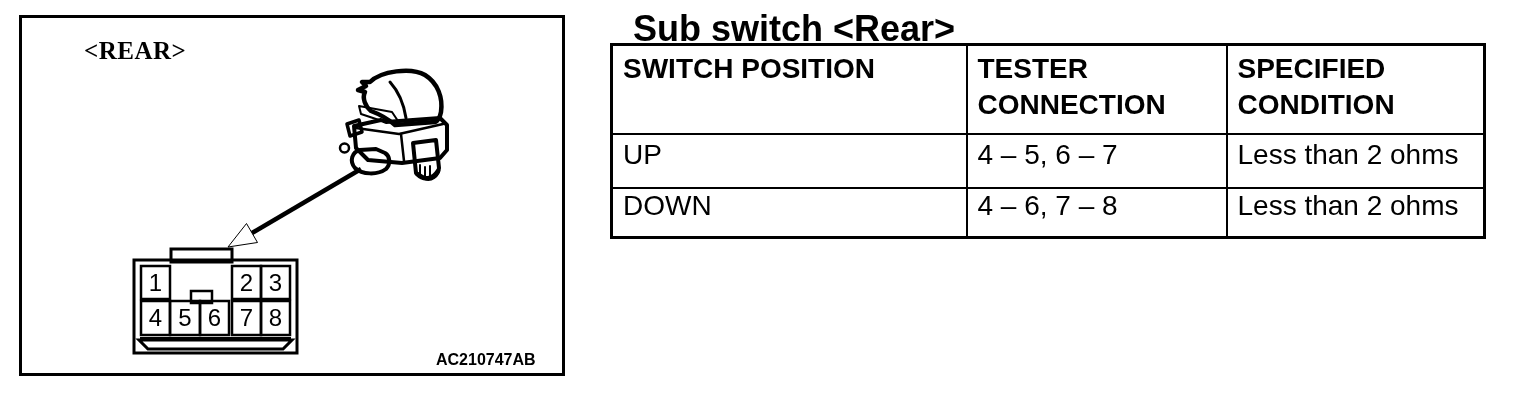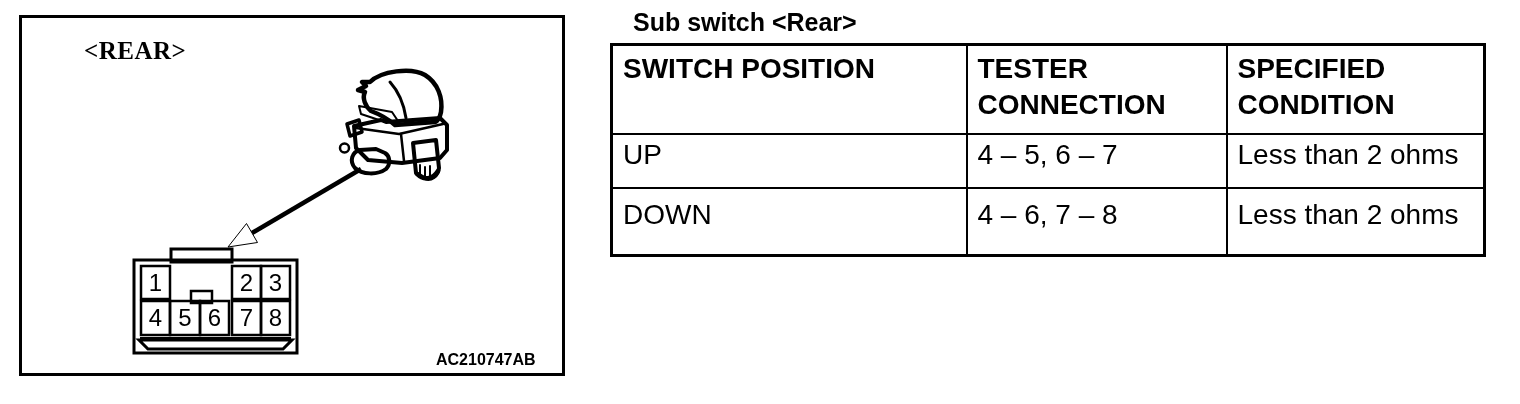--- a/index.html
+++ b/index.html
@@ -60,21 +60,21 @@
     fill: #000;
     stroke: none;
     text-anchor: middle;
   }
 
   
   .table-title {
     position: absolute;
     left: 633px;
     top: 8px;
-    font-size: 25px;
+    font-size: 36px;
     font-weight: bold;
   }
   table.spec-table {
     position: absolute;
     left: 610px;
     top: 43px;
     width: 873px;
     border-collapse: collapse;
     table-layout: fixed;
     border: 3px solid #000;
@@ -96,21 +96,21 @@
   }
   table.spec-table td {
     font-weight: normal;
     vertical-align: middle;
     padding: 0 4px 12px 10px;
     line-height: 1;
   }
   tr.hdr-row  { height: 89px; }
   tr.data-row-0 { height: 54px; }
   tr.data-row-1 { height: 52px; }
-  tr.data-row-2 { height: 68px; }
+  tr.data-row-2 { height: 50px; }
   col.c1 { width: 355px; }
   col.c2 { width: 260px; }
   col.c3 { width: 258px; }
 </style>
 </head>
 <body>
 
 <div class="figure-box"></div>
 
 <div class="rear-label">&lt;REAR&gt;</div>

